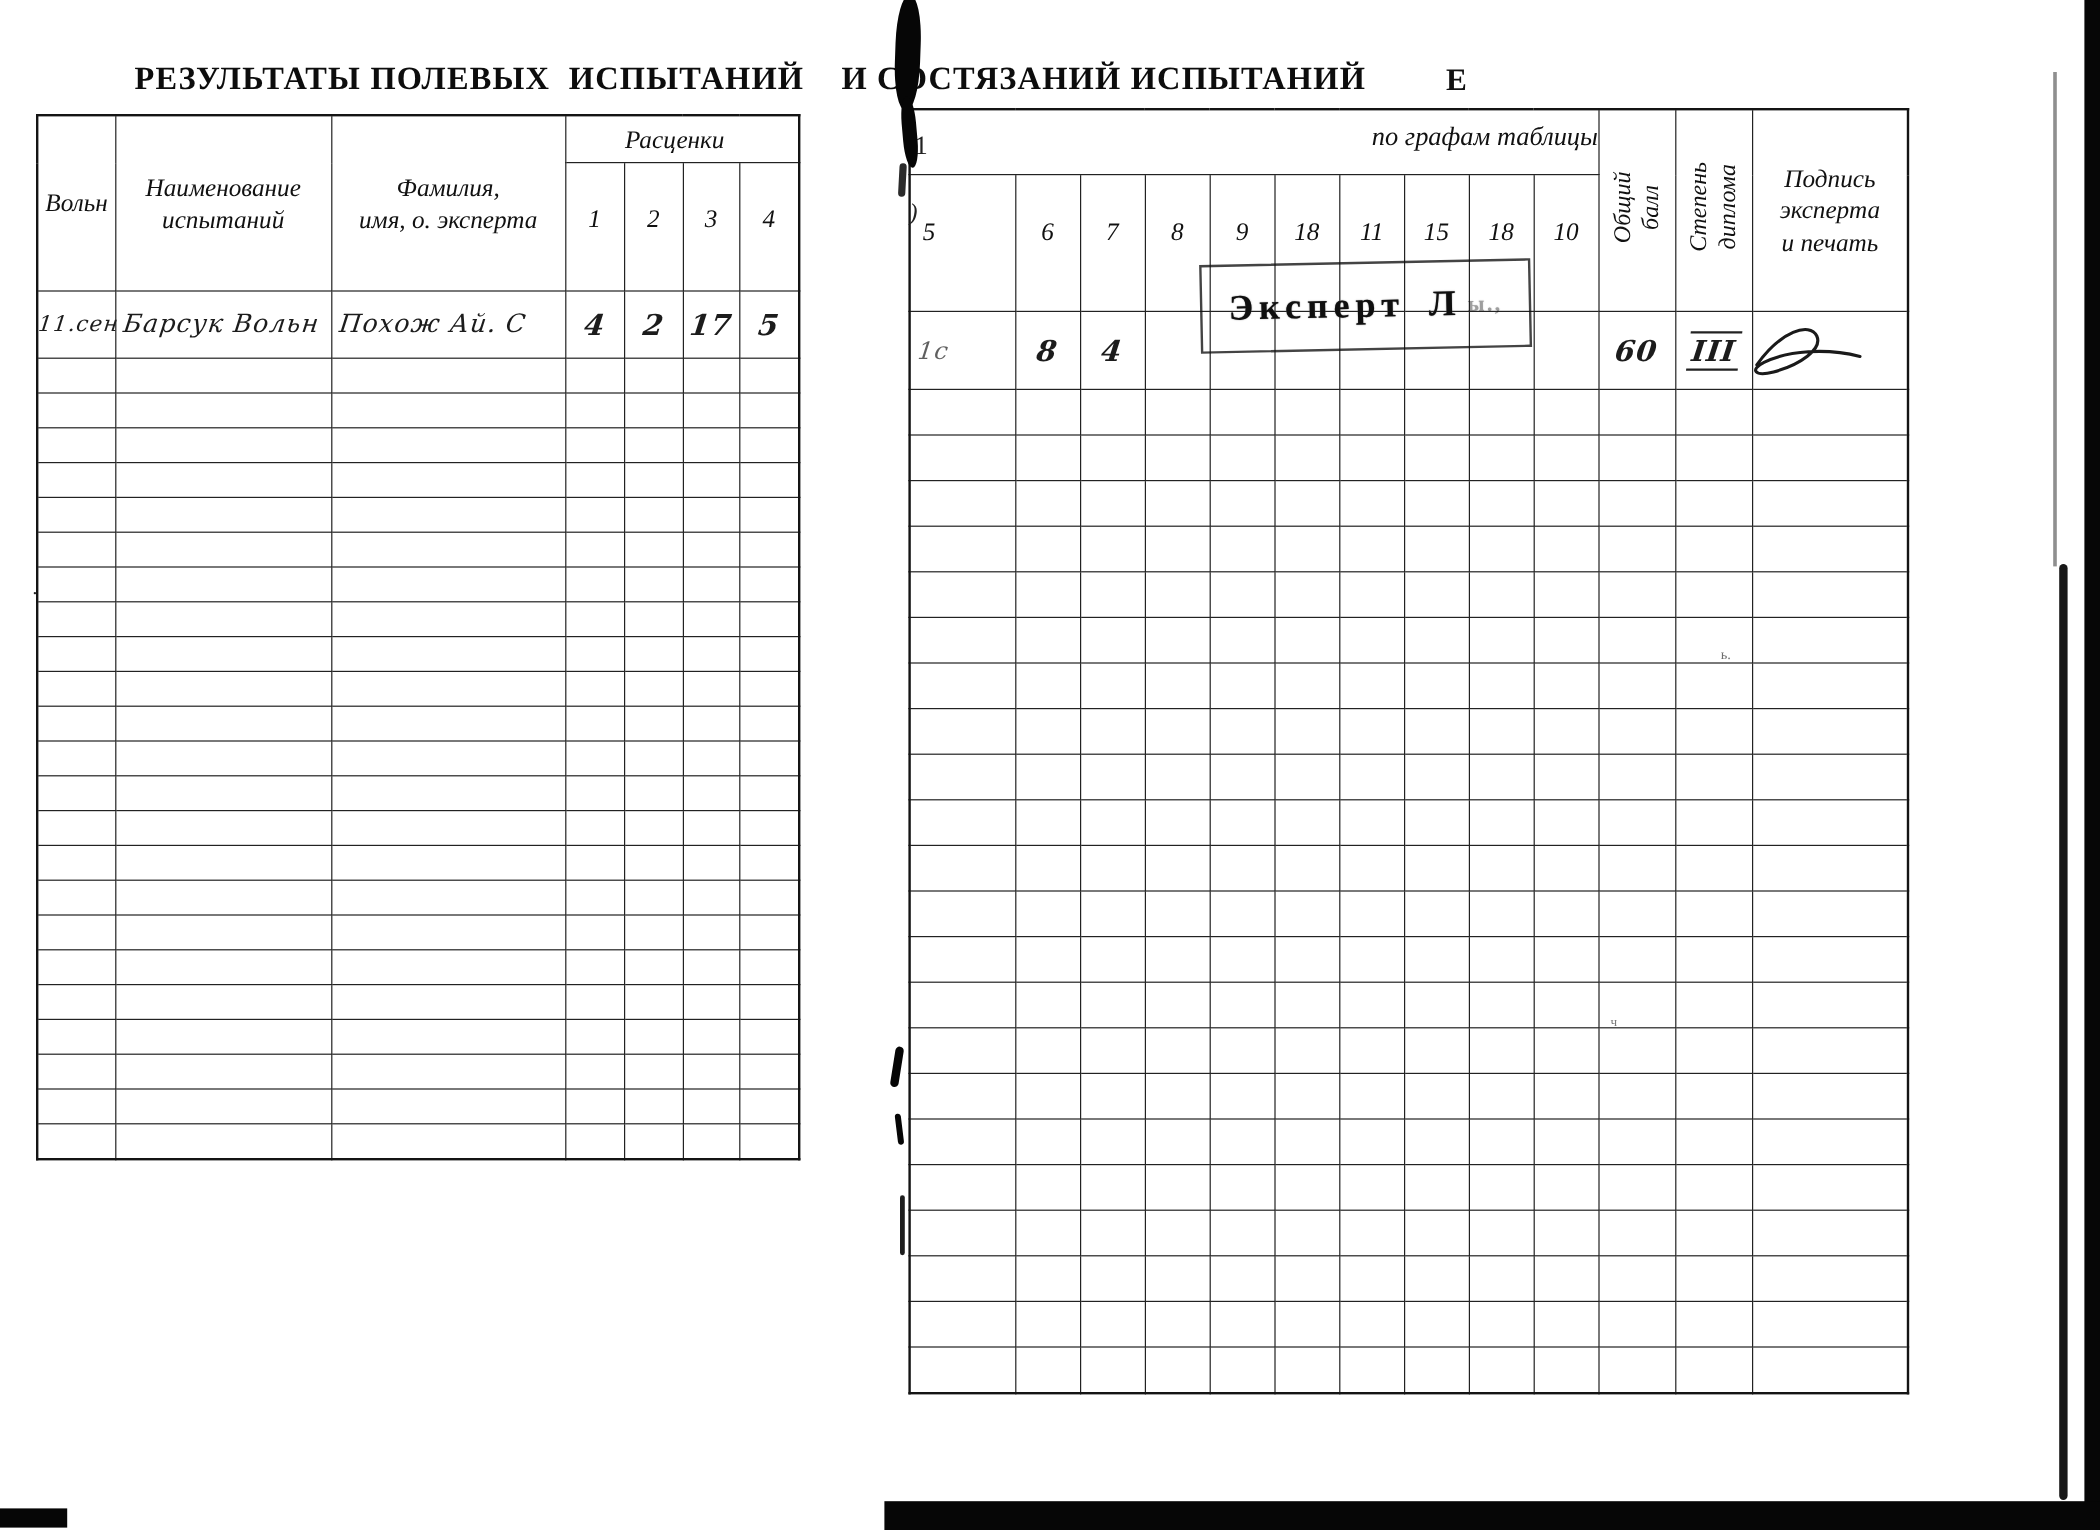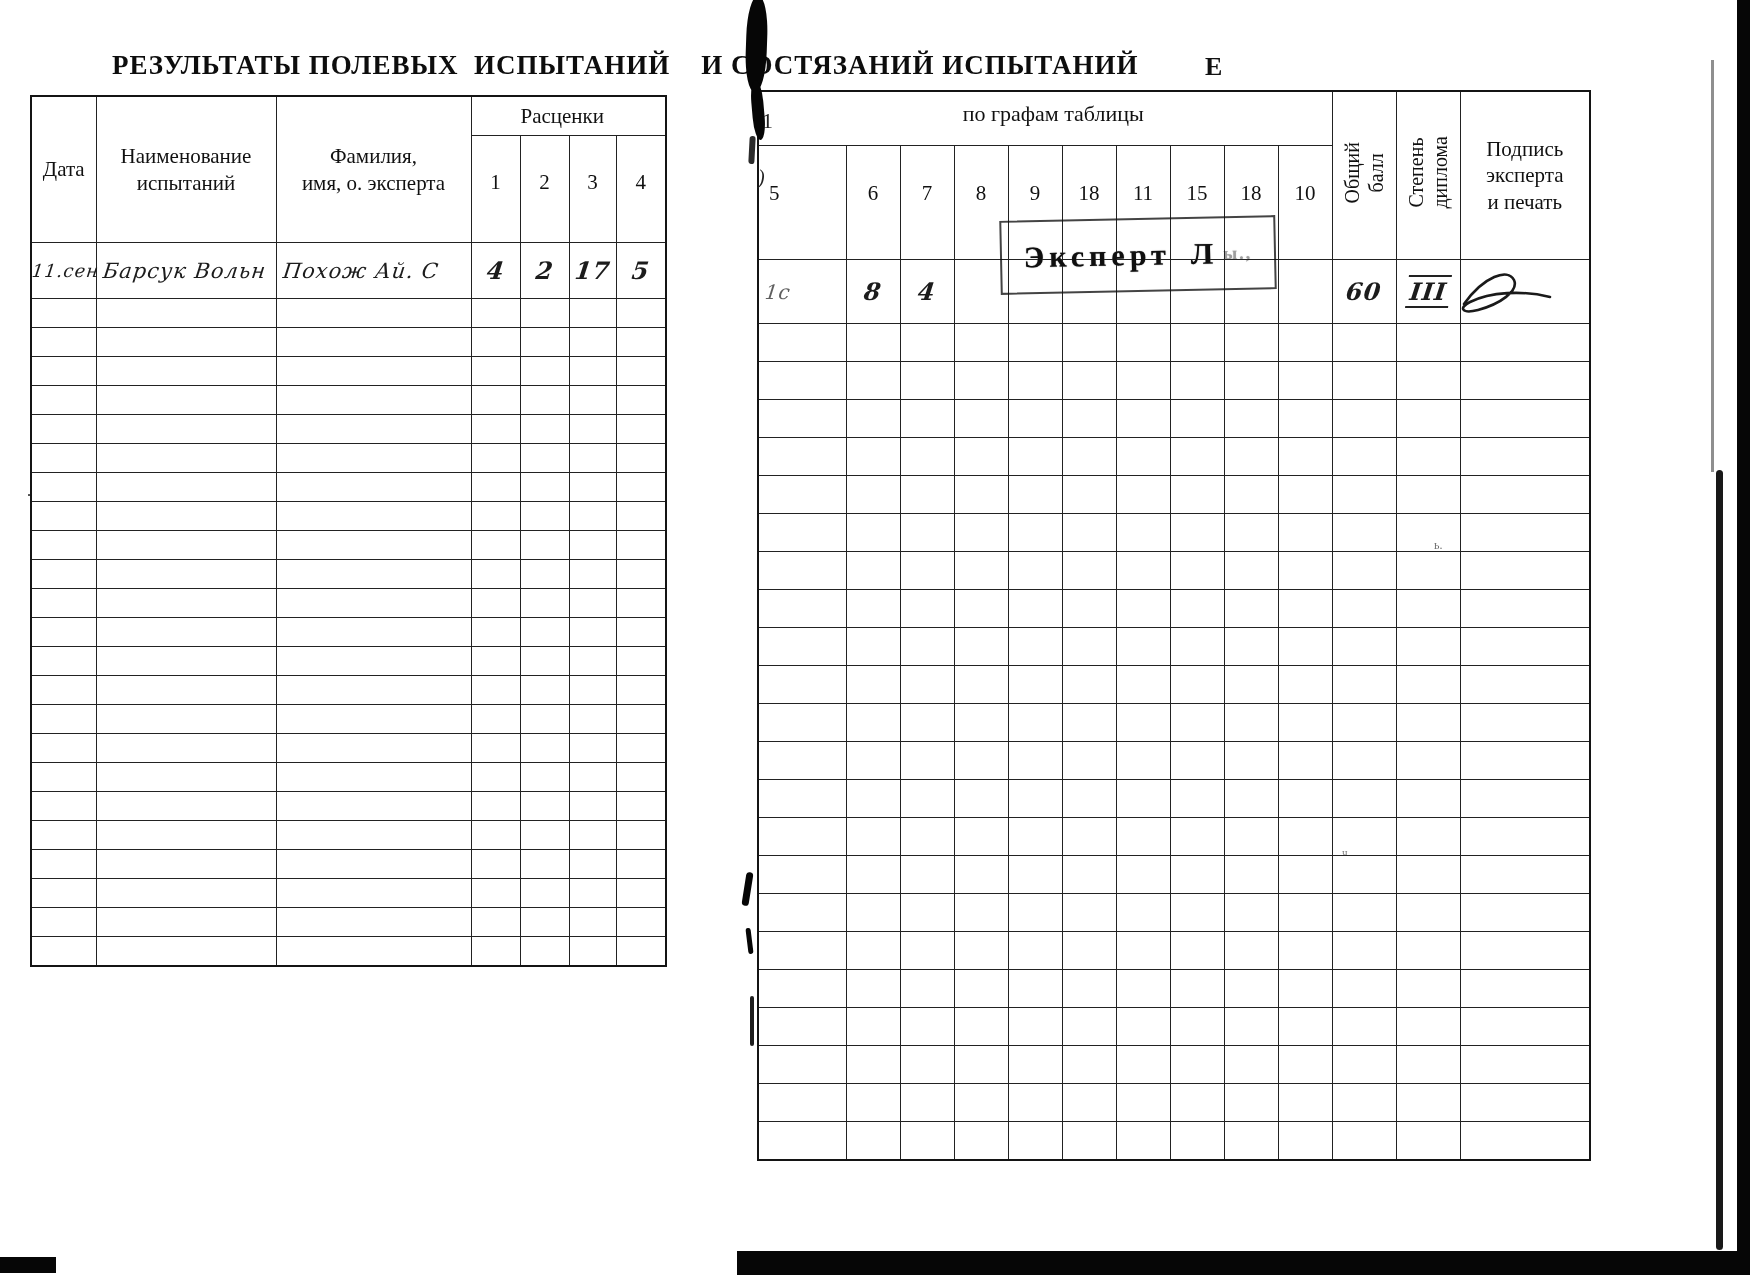--- a/index.html
+++ b/index.html
@@ -14,24 +14,24 @@
   }
   .title-letter{
     position:absolute;left:1205px;top:52px;font-size:26px;font-weight:bold;z-index:5;
   }
   
   table{border-collapse:collapse;table-layout:fixed;position:absolute;z-index:10;background:transparent;}
   th,td{border:1px solid #222;padding:0;font-weight:normal;overflow:visible;}
   table{border:2px solid #141414;}
   .lt{left:30px;top:95px;width:635px;}
   .rt{left:757px;top:90px;width:832px;}
-  .lt th,.rt th{font-size:21px;line-height:1.25;text-align:center;vertical-align:middle;}
+  .lt th,.rt th{font-size:21px;line-height:1.25;text-align:center;vertical-align:middle;font-style:italic;}
   .h-group{font-size:21px;text-align:right;padding-right:12px;height:38px;vertical-align:middle;}
   .h-num{height:92px;font-size:22px;vertical-align:bottom;padding-bottom:14px;}
-  .rt .h-note{font-size:22px;text-align:center;vertical-align:top;padding:8px 0 0 16px;height:45px;}
+  .rt .h-note{font-size:22px;text-align:right;vertical-align:top;padding:8px 0 0 16px;height:45px;}
   .rt .h-num{height:95px;padding-bottom:18px;}
   .rt .h-num.cut{text-align:left;padding-left:10px;}
   .ml{white-space:pre-line;}
   .vert{
     writing-mode:vertical-rl;transform:rotate(180deg);white-space:pre-line;
     font-size:20px;line-height:1.2;display:inline-block;
   }
   .lt tbody tr{height:29px;}
   .lt tr.first-row{height:56px;}
   .rt tbody tr{height:38px;}
@@ -94,21 +94,21 @@
       <col style="width:65px">
         <col style="width:180px">
         <col style="width:195px">
       <col style="width:49px">
         <col style="width:49px">
         <col style="width:47px">
         <col style="width:50px">
     </colgroup>
     <thead>
       <tr>
-        <th rowspan="2">Дата</th>
+        <th rowspan="2">Вольн</th>
         <th rowspan="2" class="ml">Наименование
 испытаний</th>
         <th rowspan="2" class="ml">Фамилия,
 имя, о. эксперта</th>
         <th colspan="4" class="h-group">Расценки</th>
       </tr>
       <tr>
         <th class="h-num">1</th>
         <th class="h-num">2</th>
         <th class="h-num">3</th>

